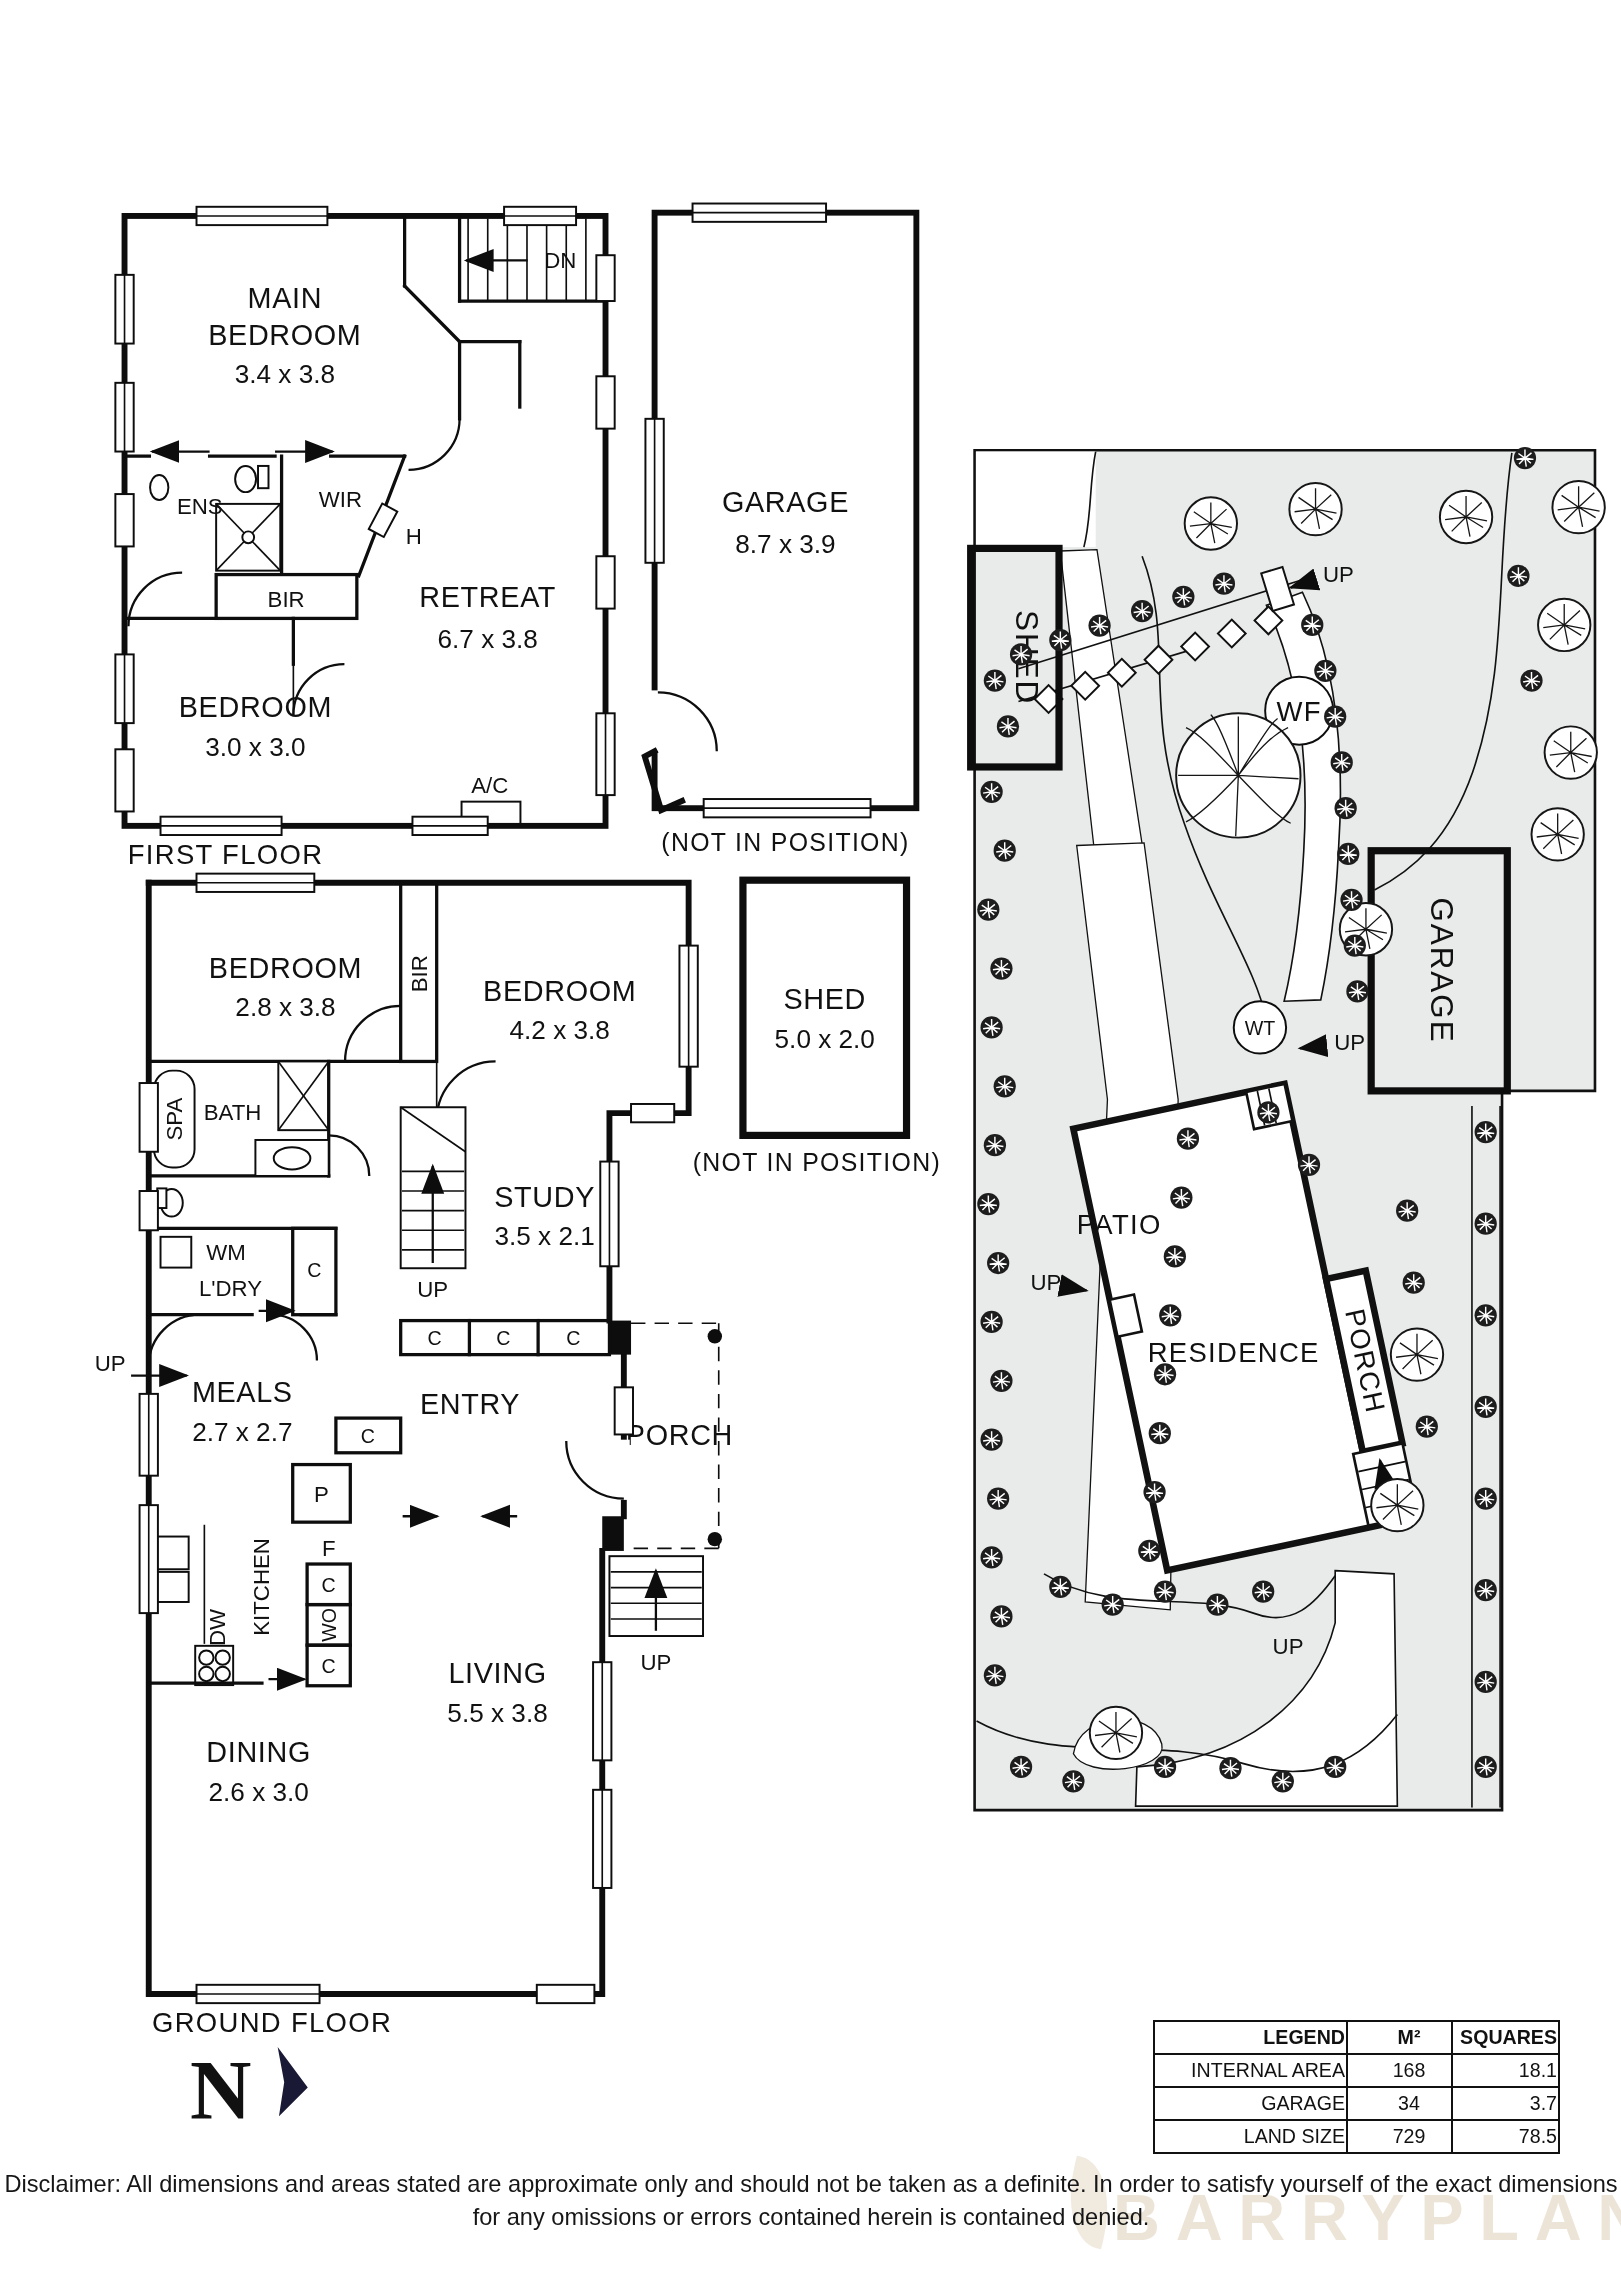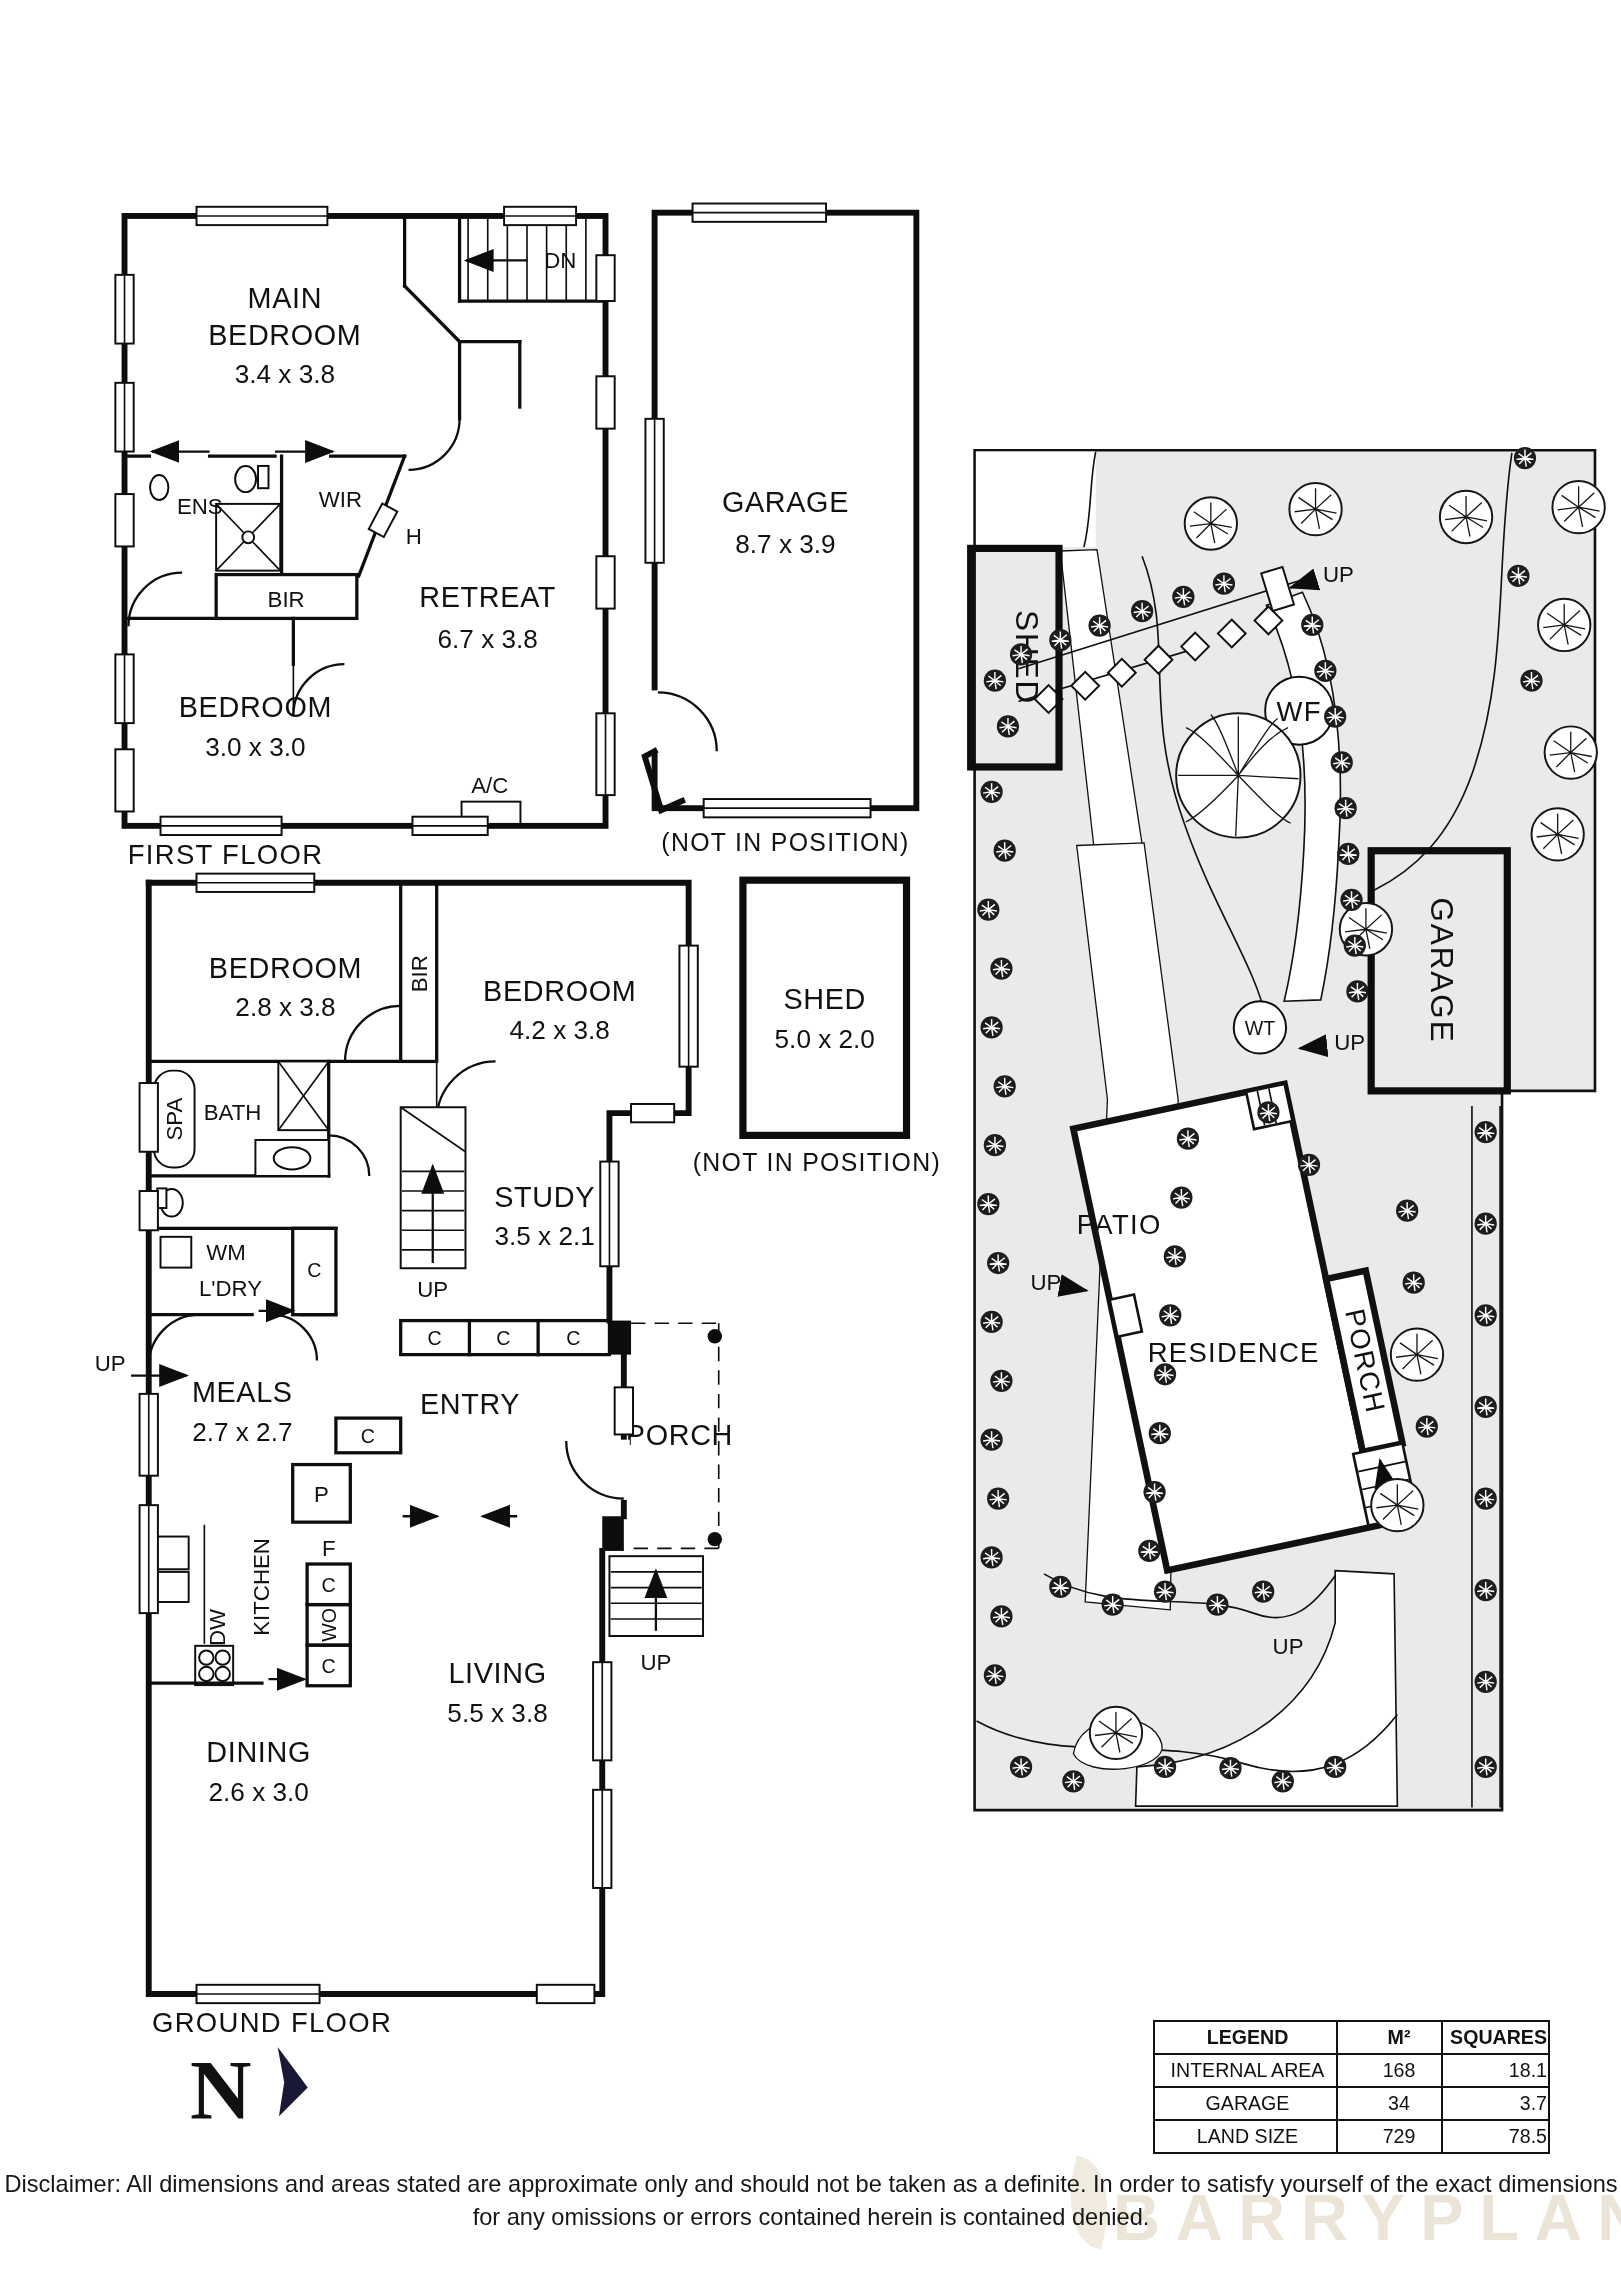--- a/index.html
+++ b/index.html
@@ -20,21 +20,21 @@
   .thin{stroke:#0d0d0d;stroke-width:2.5;fill:none;}
   .fix{stroke:#0d0d0d;stroke-width:3;fill:#fff;}
   .win{fill:#fff;stroke:#0d0d0d;stroke-width:3;}
   .arc{stroke:#0d0d0d;stroke-width:3.5;fill:none;}
   .arrow{stroke:#0d0d0d;stroke-width:3.5;fill:none;}
   .bed{stroke:#111;stroke-width:2.5;fill:none;}
   .whitepath{fill:#fff;stroke:#111;stroke-width:2.5;}
   #legend{position:absolute;left:1153px;top:2020px;border-collapse:collapse;background:#fff;}
   #legend th,#legend td{border:2.6px solid #111;height:29px;font-size:19.6px;color:#111;}
   #legend th{font-weight:bold;}
-  .lcol{width:175px;text-align:center;padding-left:5px;}
+  .lcol{width:175px;text-align:right;padding-left:15px;}
   .ncol{width:82px;text-align:center;padding-left:20px;}
   .scol{width:103px;text-align:right;}
   #disclaimer{position:absolute;left:0;top:2168px;width:1622px;text-align:center;
      font-size:23.6px;line-height:33px;color:#161616;z-index:3;}
   #watermark{position:absolute;left:1113px;top:2180px;z-index:1;
      font-size:65px;font-weight:bold;letter-spacing:15.7px;color:rgba(205,185,150,0.38);}
   #wleaf{position:absolute;left:1066px;top:2160px;width:46px;height:85px;z-index:1;
      background:rgba(205,185,150,0.30);border-radius:0 90% 0 90%;transform:rotate(14deg);}
 </style>
 </head>

